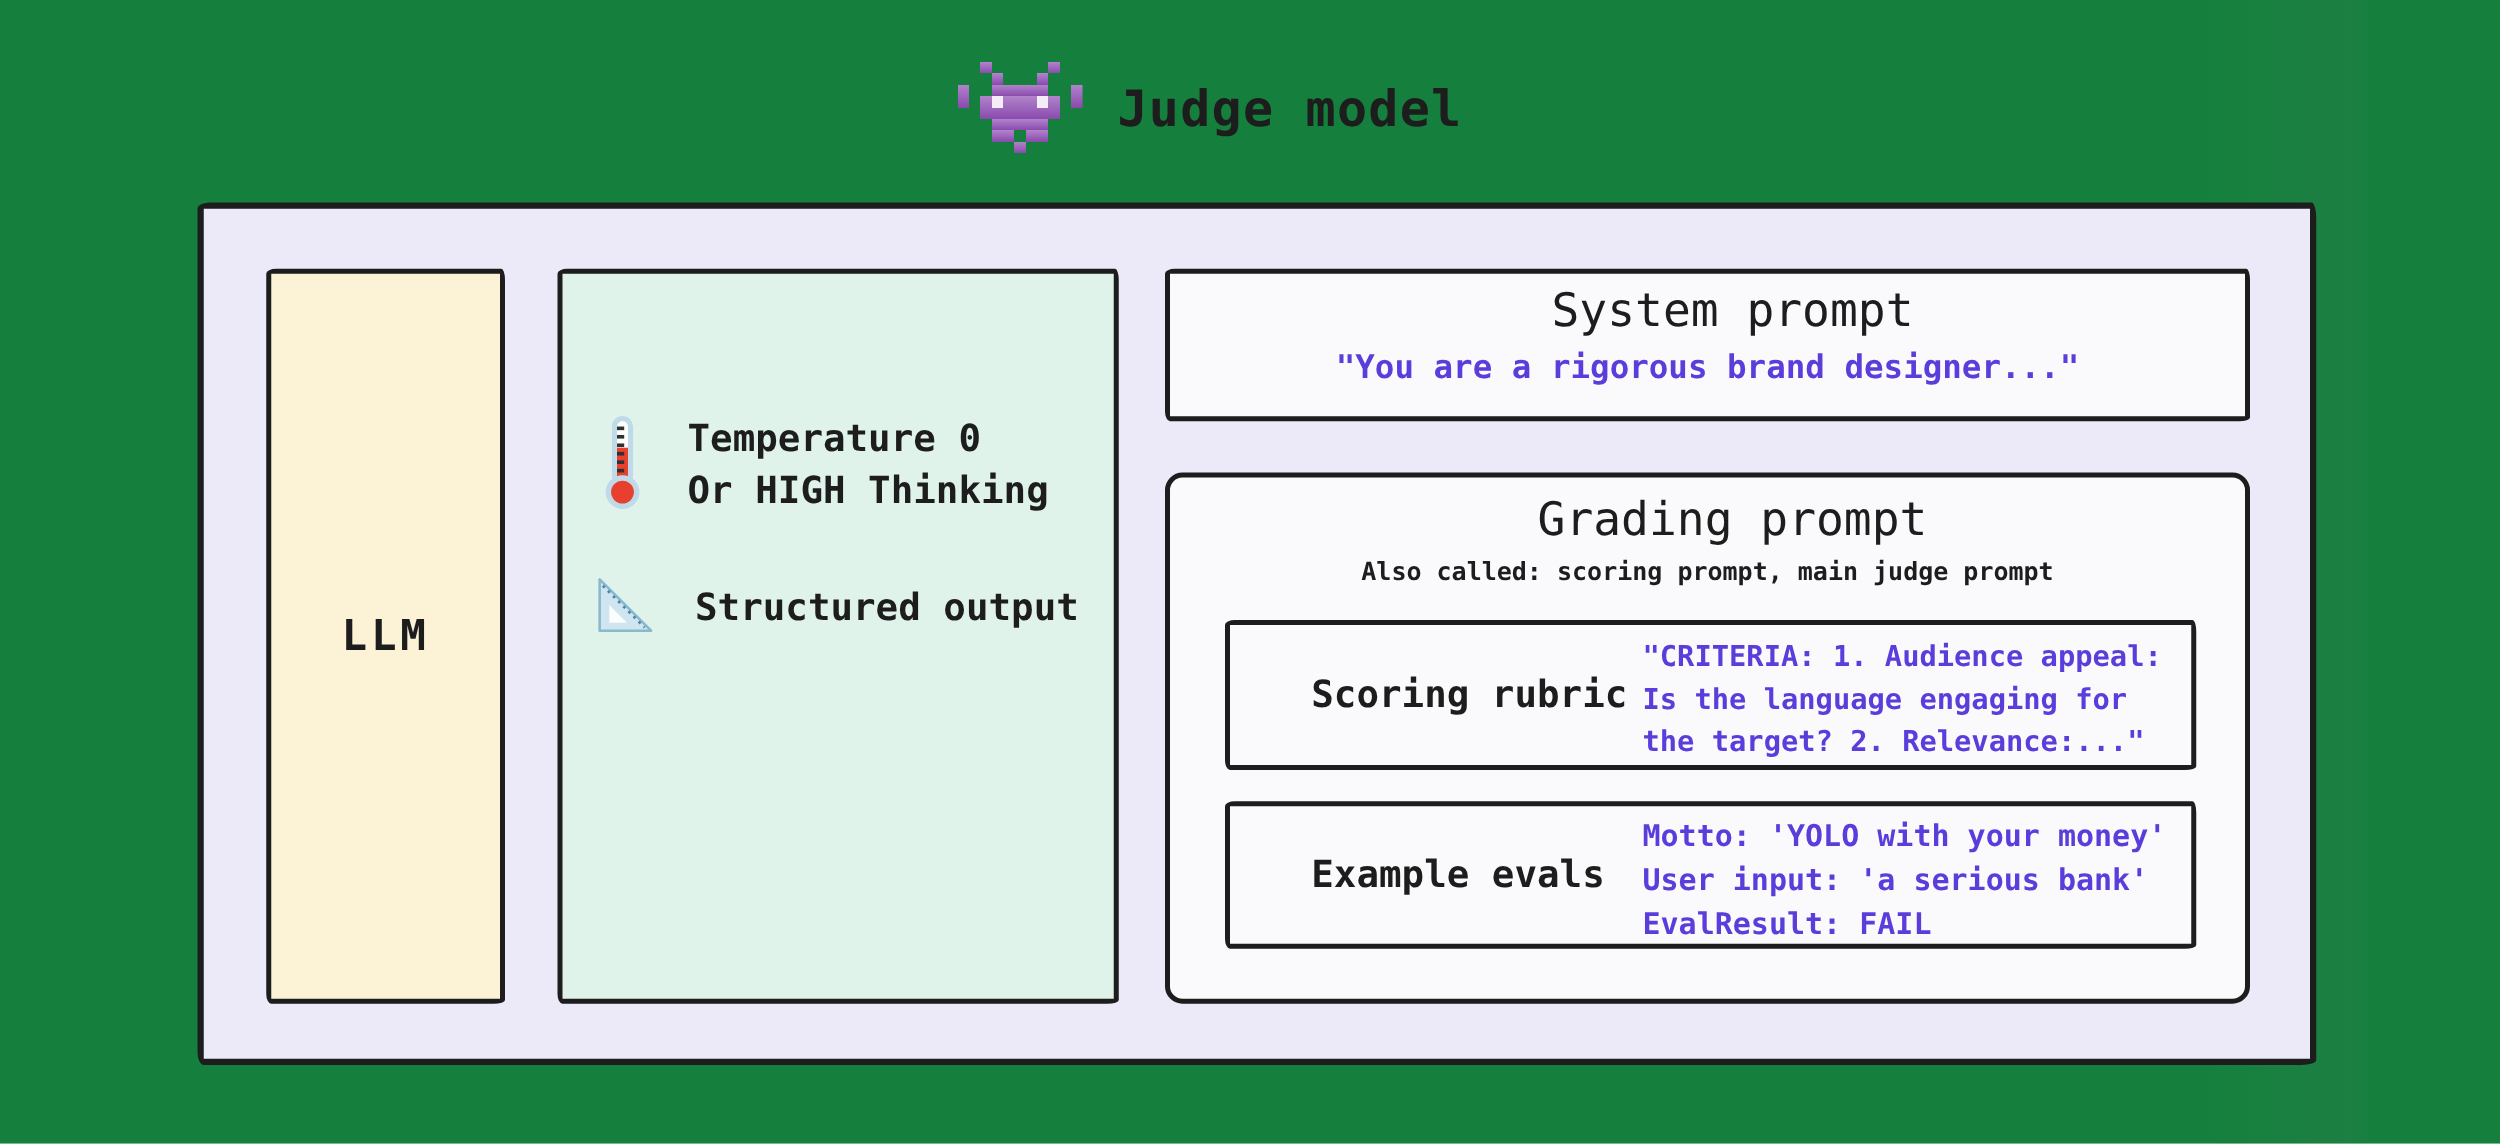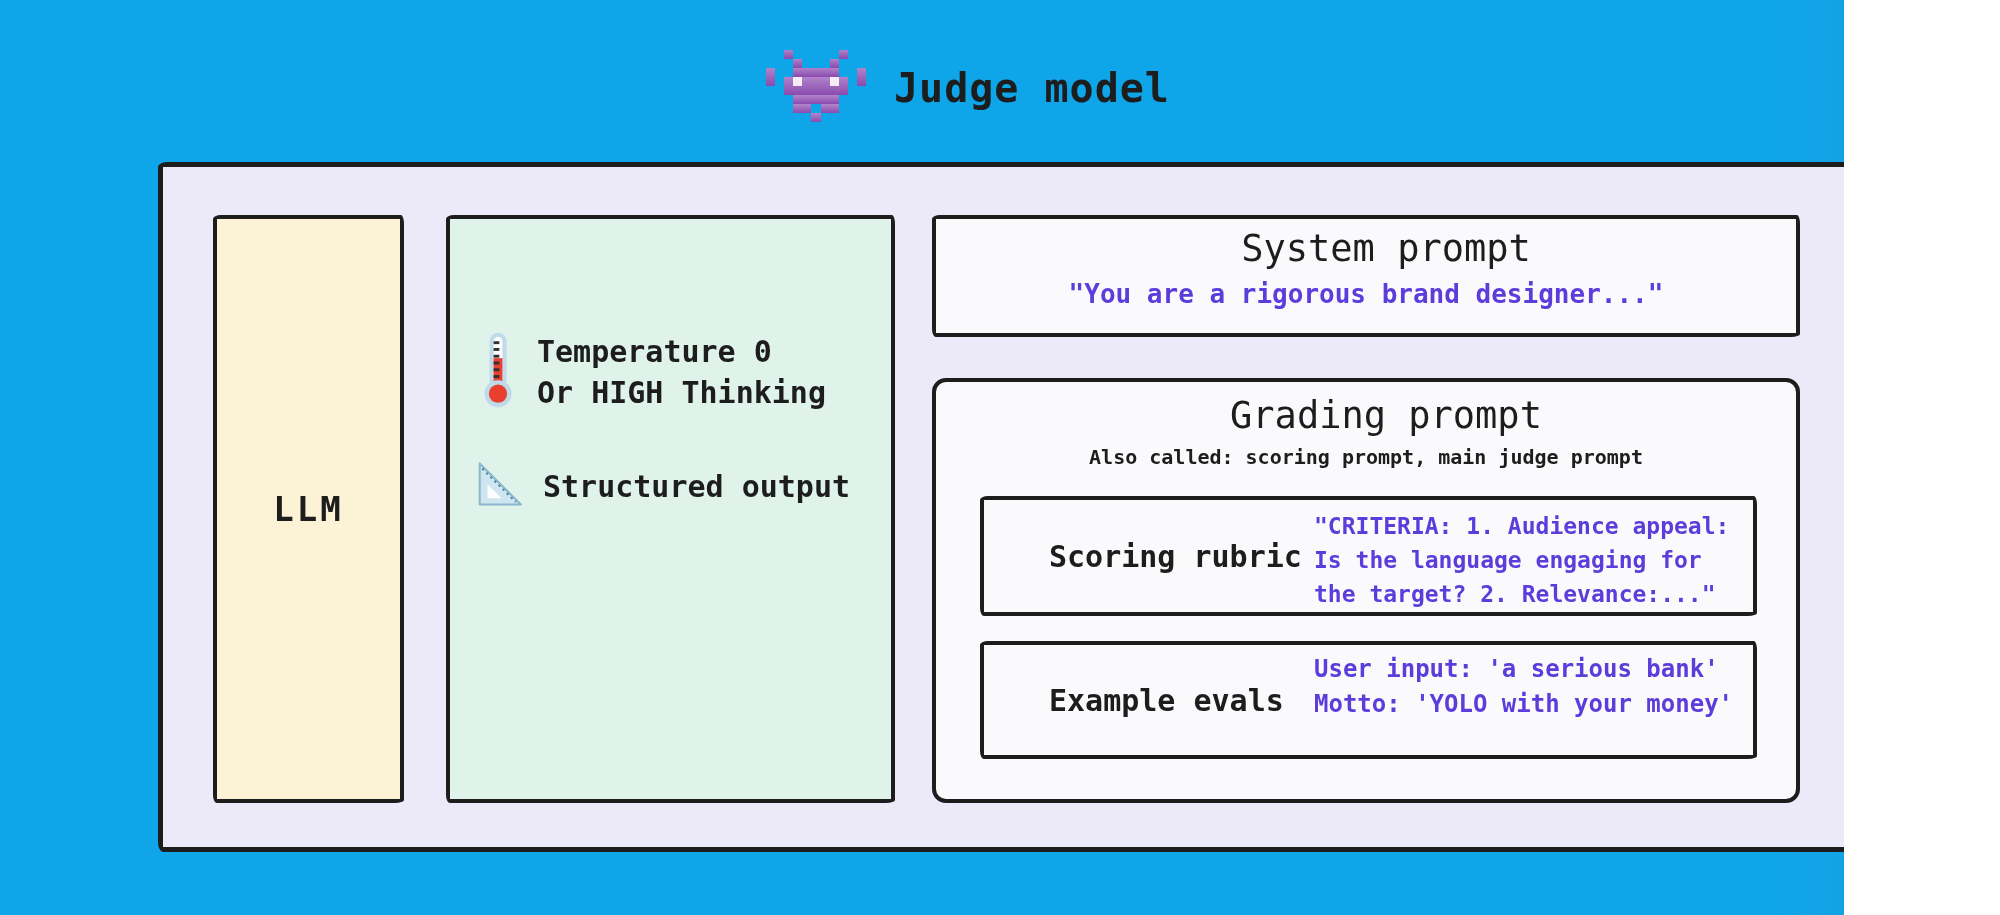--- a/index.html
+++ b/index.html
@@ -1,18 +1,18 @@
 <!DOCTYPE html>
 <html><head>
 <meta charset="utf-8">
 <style>
   * { margin:0; padding:0; box-sizing:border-box; }
   html,body { background:#ffffff; }
   .stage {
-    position:relative; width:1844px; height:915px; background:#0ea5e9; overflow:hidden;
+    position:relative; width:2000px; height:915px; background:#15803d; overflow:hidden;
     font-family:"DejaVu Sans Mono","Liberation Mono",monospace; color:#1d1d1d;
   }
   .right-fade {
     position:absolute; left:1762px; top:0; width:133px; height:915px;
     background:linear-gradient(90deg, rgba(125,120,145,0) 0%, rgba(125,120,145,0.075) 90%, rgba(125,120,145,0.02) 100%);
     pointer-events:none;
   }
   
   .header { position:absolute; left:766px; top:38px; height:100px; display:flex; align-items:center; gap:28px; }
   .header .title { font-size:40px; font-weight:bold; letter-spacing:1px; }
@@ -25,21 +25,21 @@
   .box {
     position:absolute; border:4px solid #1d1d1d;
     border-radius:8px 3px 9px 4px / 4px 9px 3px 8px;
   }
   .llm { left:50px; top:48px; width:191px; height:588px; background:#FCF3D7;
          display:flex; align-items:center; justify-content:center; }
   .llm-label { font-size:34px; font-weight:bold; letter-spacing:3px; }
   .settings { left:283px; top:48px; width:449px; height:588px; background:#DFF3EA; }
   .settings-title { position:absolute; left:0; top:28px; width:100%; text-align:center;
                     font-size:37px; font-weight:bold; }
-  .setting-row { position:absolute; display:flex; gap:17px; align-items:flex-start; }
+  .setting-row { position:absolute; display:flex; gap:30px; align-items:flex-start; }
   .setting-row.temp { left:26px; top:112px; }
   .setting-row.struct { left:22px; top:238px; align-items:center;text-align:right; }
   .setting-lines { font-size:30px; font-weight:bold; line-height:41px; white-space:nowrap; }
   
   .sysprompt { left:769px; top:48px; width:868px; height:122px; background:#FAFAFC; }
   .card-title { width:100%; text-align:center; font-size:37px; font-weight:normal; margin-top:8px;padding-left:40px; }
   .sys-quote { width:100%; text-align:center; font-size:26px; font-weight:bold;
                color:#5B3DDB; margin-top:9px; white-space:nowrap; }
   .grading { left:769px; top:211px; width:868px; height:425px; background:#FAFAFC;border-radius:14px; }
   .grading .card-title { margin-top:12px; }
@@ -148,20 +148,21 @@
         <div class="subcard-text">
           <div>"CRITERIA: 1. Audience appeal:</div>
           <div>Is the language engaging for</div>
           <div>the target? 2. Relevance:..."</div>
         </div>
       </div>
 
       <div class="box subcard evals">
         <span class="subcard-label">Example evals</span>
         <div class="subcard-text">
+          <div>Motto: 'YOLO with your money'</div>
           <div>User input: 'a serious bank'</div>
-          <div>Motto: 'YOLO with your money'</div>
+          <div>EvalResult: FAIL</div>
         </div>
       </div>
     </div>
 
   </div>
 </div>
 
 </body></html>

